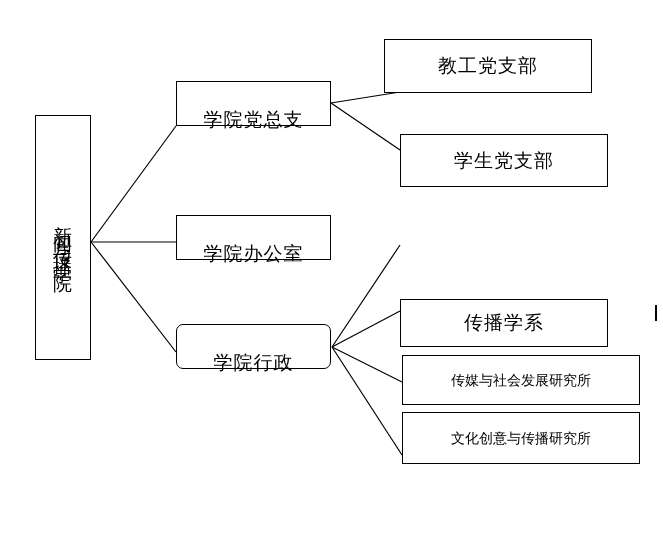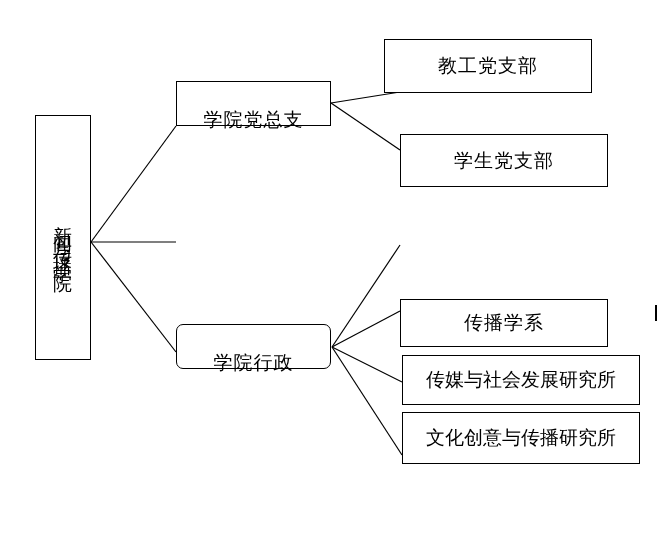--- a/index.html
+++ b/index.html
@@ -50,21 +50,21 @@
   .node.root .node-label {
     writing-mode: vertical-rl;
     text-orientation: upright;
     letter-spacing: 8px;
     line-height: 1;
     font-size: 19px;
     white-space: nowrap;
   }
   .node.level2 .node-label { font-size: 19px; letter-spacing: 1px; margin-top: 32px; }
   .node.level3 .node-label { font-size: 19px; letter-spacing: 1px; }
-  .node.level3.wide .node-label { font-size: 19px; letter-spacing: 0px; }
+  .node.level3.wide .node-label { font-size: 14px; letter-spacing: 0px; }
   .edge-artifact {
     position: absolute;
     background: #000000;
     z-index: 1;
   }
 </style>
 </head>
 <body>
 
 <div id="chart-canvas">
@@ -81,20 +81,23 @@
       <line x1="332" y1="347" x2="402" y2="455" stroke="#000000" stroke-width="1.2"></line>
     </svg>
 
   <div class="node root" style="left: 35px; top: 115px; width: 56px; height: 245px;">
     <span class="node-label">新闻与传播学院</span>
   </div>
 
   <div class="node level2" style="left: 176px; top: 81px; width: 155px; height: 45px;">
     <span class="node-label">学院党总支</span>
   </div>
+  <div class="node level2" style="left: 176px; top: 215px; width: 155px; height: 45px;">
+    <span class="node-label">学院办公室</span>
+  </div>
   <div class="node level2" style="left: 176px; top: 324px; width: 155px; height: 45px; border-radius: 7px;">
     <span class="node-label">学院行政</span>
   </div>
 
   <div class="node level3" style="left: 384px; top: 39px; width: 208px; height: 54px;">
     <span class="node-label">教工党支部</span>
   </div>
   <div class="node level3" style="left: 400px; top: 114px; width: 208px; height: 53px; margin-top: 20px;">
     <span class="node-label">学生党支部</span>
   </div>

